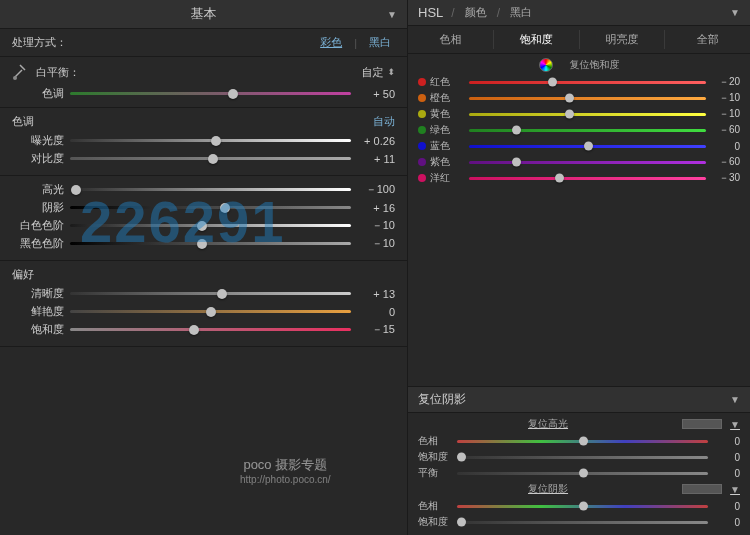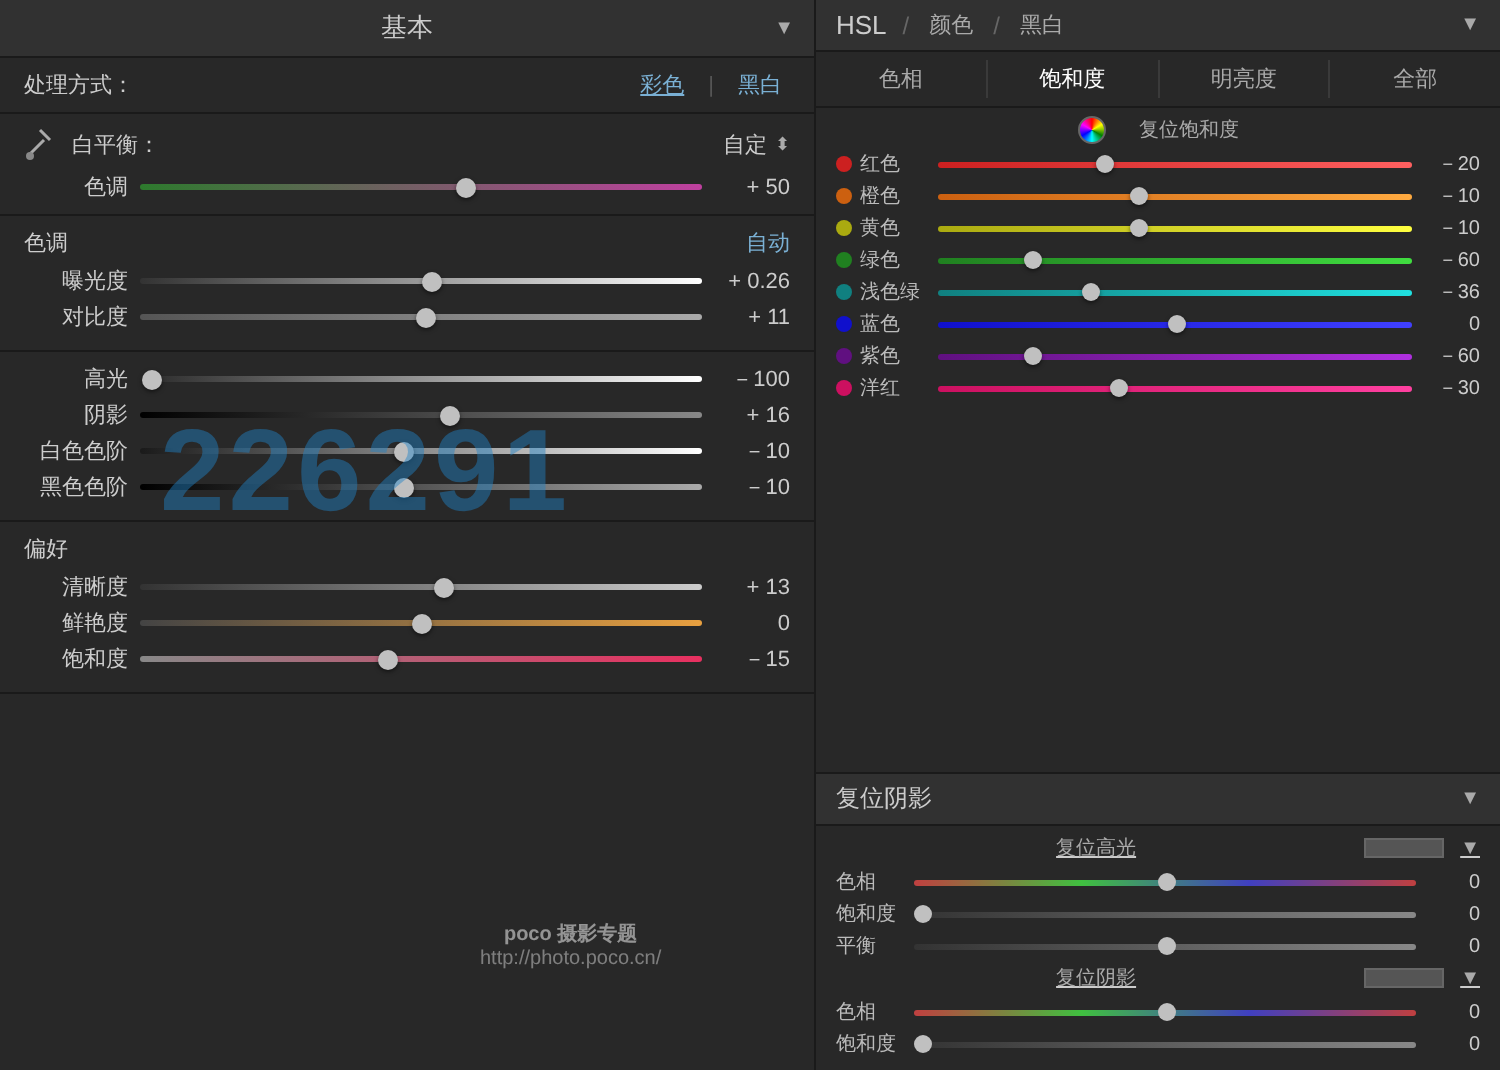--- a/index.html
+++ b/index.html
@@ -186,43 +186,43 @@
     .shadow-track { background: linear-gradient(to right, #000, #888); }
     .white-track { background: linear-gradient(to right, #1a1a1a, #fff); }
     .black-track { background: linear-gradient(to right, #000, #aaa); }
     .clarity-track { background: linear-gradient(to right, #333, #ccc); }
     .vibrance-track { background: linear-gradient(to right, #444, #e8a040); }
     .saturation-track { background: linear-gradient(to right, #888, #e83060); }
 
     
     .overlay-text {
       position: absolute;
-      top: 202px;
+      top: 188px;
       left: 80px;
       font-size: 58px;
       font-weight: bold;
       color: rgba(30, 130, 200, 0.45);
       letter-spacing: 2px;
       pointer-events: none;
       z-index: 10;
     }
 
     
     .watermark {
       position: absolute;
       bottom: 50px;
       left: 240px;
       text-align: center;
       z-index: 10;
       pointer-events: none;
     }
     .watermark-main {
-      font-size: 10px;
+      font-size: 13px;
       color: rgba(255,255,255,0.5);
-      font-weight: bold;
+      font-weight: normal;
     }
     .watermark-sub {
       font-size: 10px;
       color: rgba(255,255,255,0.4);
     }
 
     
     .hsl-header {
       background: #313131;
       padding: 5px 10px;
@@ -611,29 +611,20 @@
         <div class="hsl-slider-row">
           <div class="hsl-color-dot" style="background: rgb(32, 128, 32);"></div>
           <span class="hsl-label">绿色</span>
           <div class="hsl-slider-container">
             <div class="hsl-track green-track"></div>
             <div class="hsl-thumb" style="left: calc(20% - 4px);"></div>
           </div>
           <span class="hsl-value">－60</span>
         </div>
         <div class="hsl-slider-row">
-          <div class="hsl-color-dot" style="background: rgb(16, 128, 128);"></div>
-          <span class="hsl-label">浅色绿</span>
-          <div class="hsl-slider-container">
-            <div class="hsl-track aqua-track"></div>
-            <div class="hsl-thumb" style="left: calc(32% - 4px);"></div>
-          </div>
-          <span class="hsl-value">－36</span>
-        </div>
-        <div class="hsl-slider-row">
           <div class="hsl-color-dot" style="background: rgb(16, 16, 204);"></div>
           <span class="hsl-label">蓝色</span>
           <div class="hsl-slider-container">
             <div class="hsl-track blue-track"></div>
             <div class="hsl-thumb" style="left: calc(50% - 4px);"></div>
           </div>
           <span class="hsl-value">0</span>
         </div>
         <div class="hsl-slider-row">
           <div class="hsl-color-dot" style="background: rgb(96, 16, 128);"></div>

